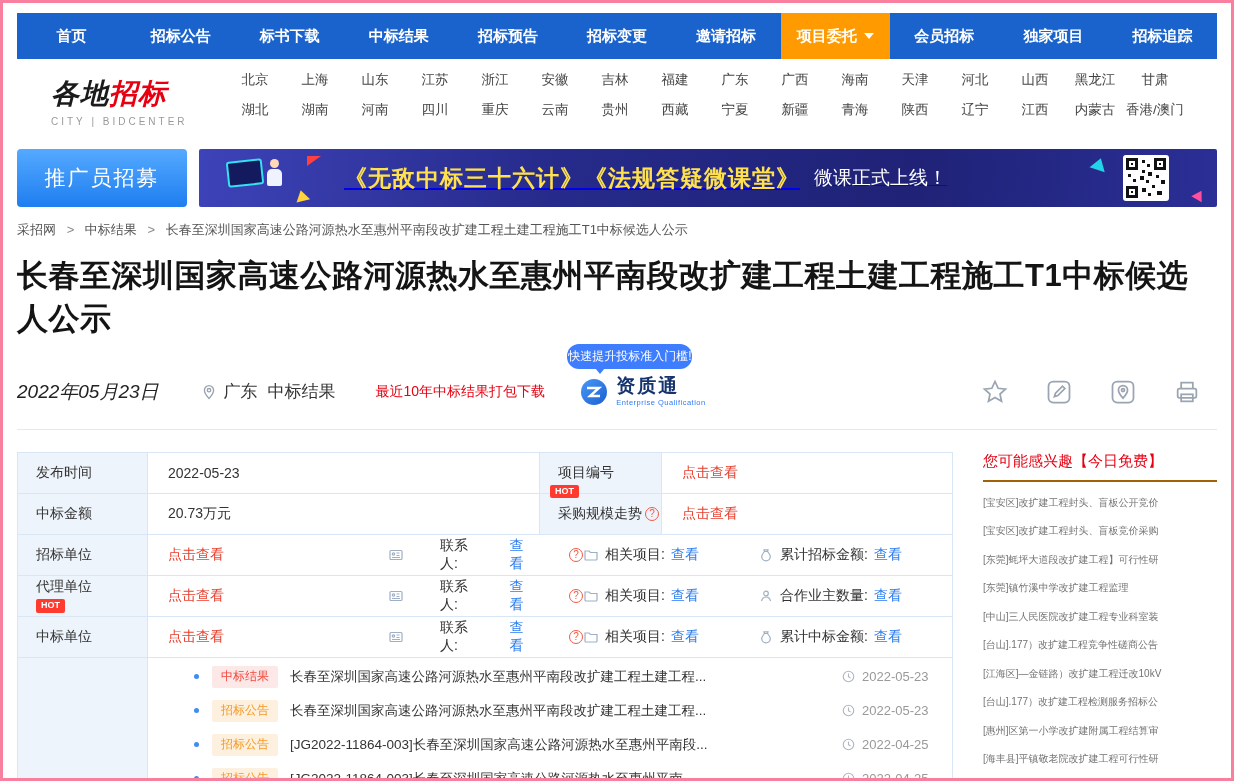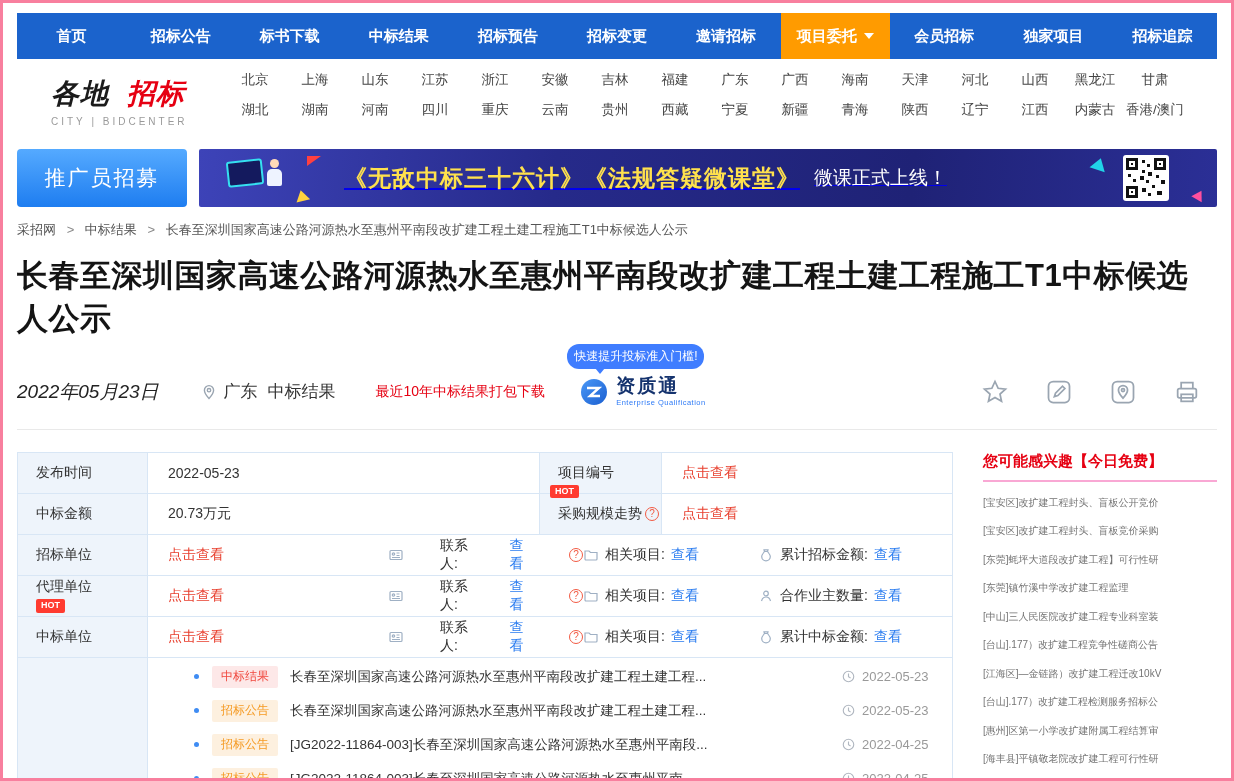--- a/index.html
+++ b/index.html
@@ -19,21 +19,21 @@
     color:#fff; font-size:15px; font-weight:bold; text-decoration:none; white-space:nowrap;
   }
   .topnav a.active { background:#ff9b00; }
   .caret { width:0; height:0; border-left:5px solid transparent; border-right:5px solid transparent; border-top:6px solid #fff; margin-left:7px; }
 
   
   .region-bar { display:flex; align-items:center; height:84px; }
   .logo { width:208px; padding-left:34px; }
   .logo-main { font-size:28px; font-weight:bold; font-style:italic; letter-spacing:1px; }
   .logo-main .blk { color:#1b1b1b; }
-  .logo-main .red { color:#e60012;margin-left:18px; }
+  .logo-main .red { color:#e60012; }
   .logo-sub { font-size:10px; color:#9a9a9a; letter-spacing:3px; margin-top:3px; }
   .provinces { flex:1; }
   .prov-row { display:flex; height:30px; align-items:flex-start; }
   .prov-row a { width:60px; text-align:center; font-size:13.5px; color:#444; text-decoration:none; white-space:nowrap; }
 
   
   .promo-row { display:flex; gap:12px; height:58px; margin-top:6px; }
   .recruit-btn {
     width:170px; display:flex; align-items:center; justify-content:center;
     background:linear-gradient(180deg,#55aaff,#1e7df0); color:#fff; font-size:21px;
@@ -66,21 +66,21 @@
   h1.title { margin-top:16px; font-size:31px; line-height:1.38; color:#141414; letter-spacing:0.5px; }
   .meta-row { margin-top:28px; display:flex; align-items:center; height:46px; }
   .m-date { font-size:19px; color:#222; margin-right:42px;font-style:italic; }
   .m-loc { display:flex; align-items:center; font-size:17px; color:#333; margin-right:40px; }
   .m-loc .sp { margin-left:10px; }
   .pin-ic { margin-right:7px; }
   .dl-link { font-size:14px; color:#e60012; text-decoration:none; margin-right:34px; }
   .zzt { position:relative; display:flex; align-items:center; }
   .zzt-bubble {
     position:absolute; left:-12px; top:-32px; background:#3f7dff; color:#fff;
-    font-size:12px; padding:4px 7px; border-radius:12px; white-space:nowrap;
+    font-size:12px; padding:4px 1px; border-radius:12px; white-space:nowrap;
   }
   .zzt-bubble:after {
     content:""; position:absolute; left:28px; bottom:-5px; width:0; height:0;
     border-left:5px solid transparent; border-right:5px solid transparent; border-top:6px solid #3f7dff;
   }
   .zzt-col { margin-left:7px; display:flex; flex-direction:column; line-height:1.1; }
   .zzt-name { font-size:19px; font-weight:bold; color:#15336e; letter-spacing:2px; }
   .zzt-sub { font-size:7.5px; color:#2f7bf6; letter-spacing:0.5px; margin-top:2px; }
   .actions { margin-left:auto; display:flex; align-items:center; gap:36px; padding-right:16px; }
   .act { display:inline-flex; text-decoration:none; }
@@ -123,21 +123,21 @@
   .h-row { display:flex; align-items:center; height:34px; padding:0 14px 0 26px; min-width:0; }
   .h-dot { width:5px; height:5px; border-radius:50%; background:#3f8cf3; margin-right:13px; flex:none; }
   .h-badge { font-size:12px; padding:2.5px 9px; border-radius:2px; margin-right:12px; flex:none; }
   .h-badge.result { color:#f0483e; background:#fde8e8; }
   .h-badge.notice { color:#f59a23; background:#fdf0df; }
   .h-text { flex:1; font-size:13.5px; color:#333; white-space:nowrap; overflow:hidden; text-overflow:ellipsis; margin-right:12px; text-decoration:none; }
   .h-date { font-size:13px; color:#999; width:76px; flex:none; margin-left:6px; }
 
   
   .sidebar { flex:1; min-width:0; }
-  .sb-header { font-size:15px; font-weight:bold; color:#e60012; padding-bottom:9px; border-bottom:2px solid #f9a8d4; }
+  .sb-header { font-size:15px; font-weight:normal; color:#e60012; padding-bottom:9px; border-bottom:2px solid #a16207; }
   .sb-list { margin-top:7px; }
   .sb-list a {
     display:block; font-size:10px; color:#737373; text-decoration:none;
     line-height:28.5px; white-space:nowrap; overflow:hidden; text-overflow:ellipsis;
   }
   svg.ic { flex:none; }
 </style>
 </head>
 <body>
 

